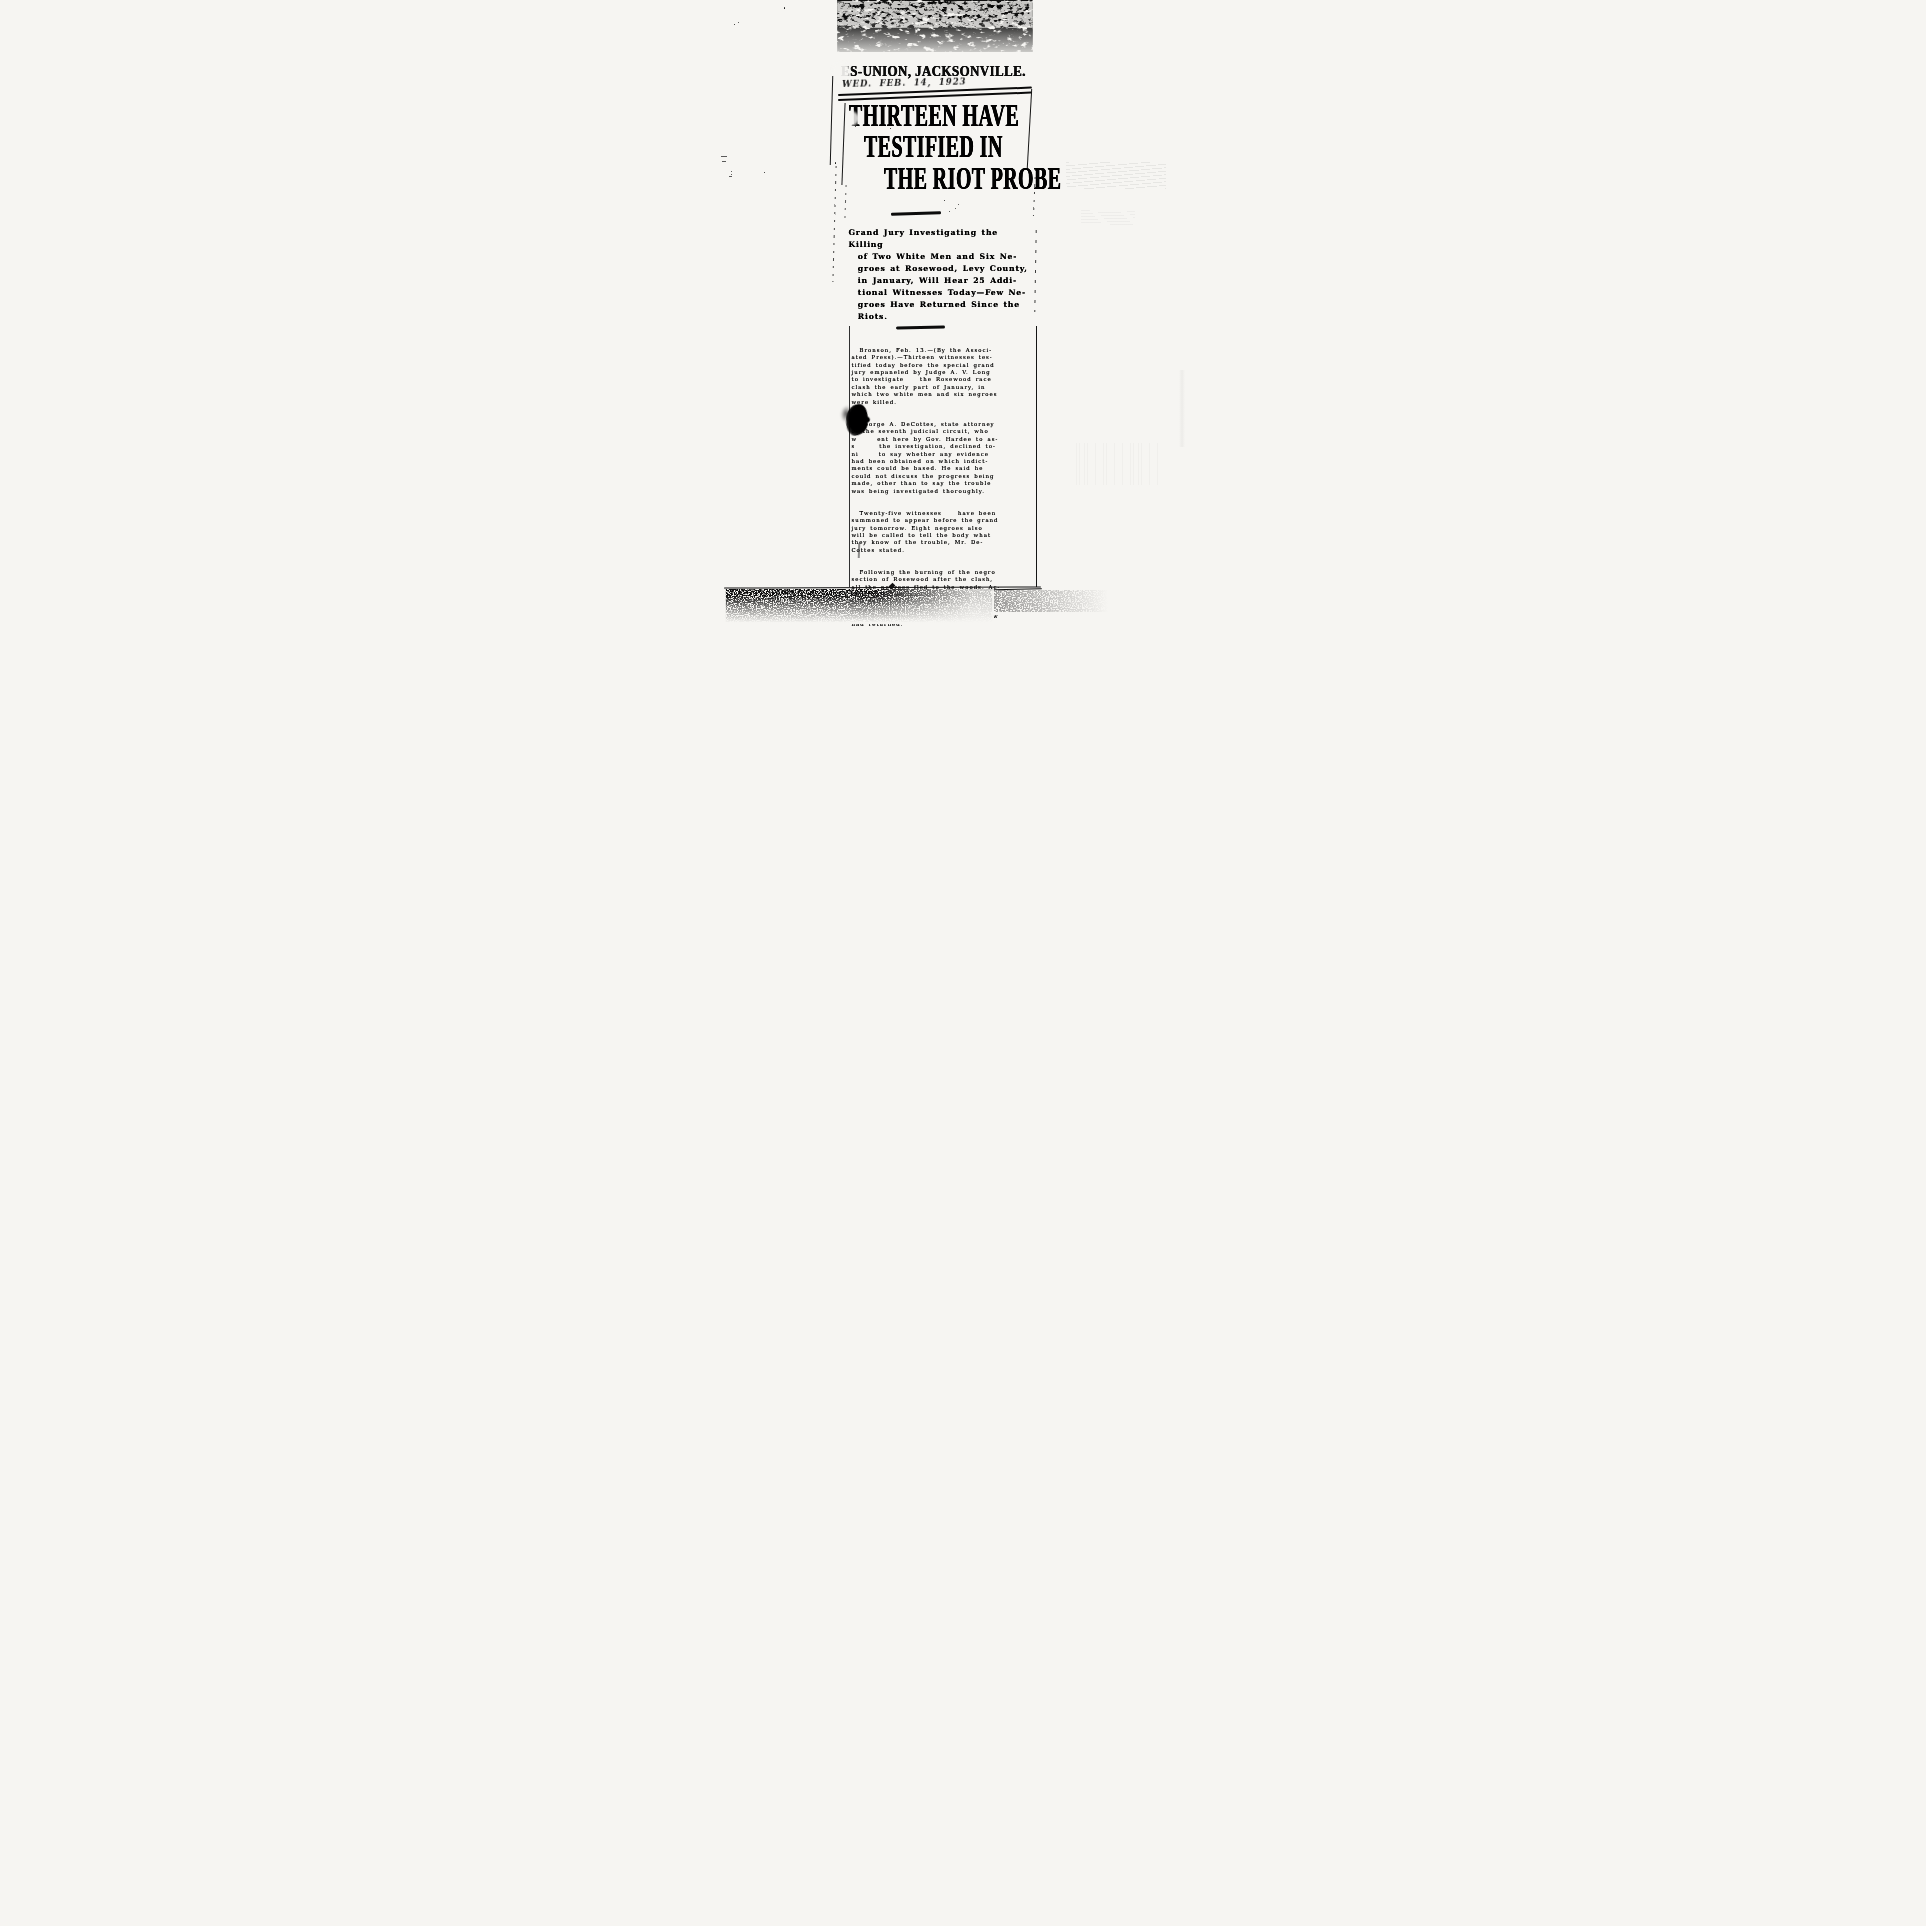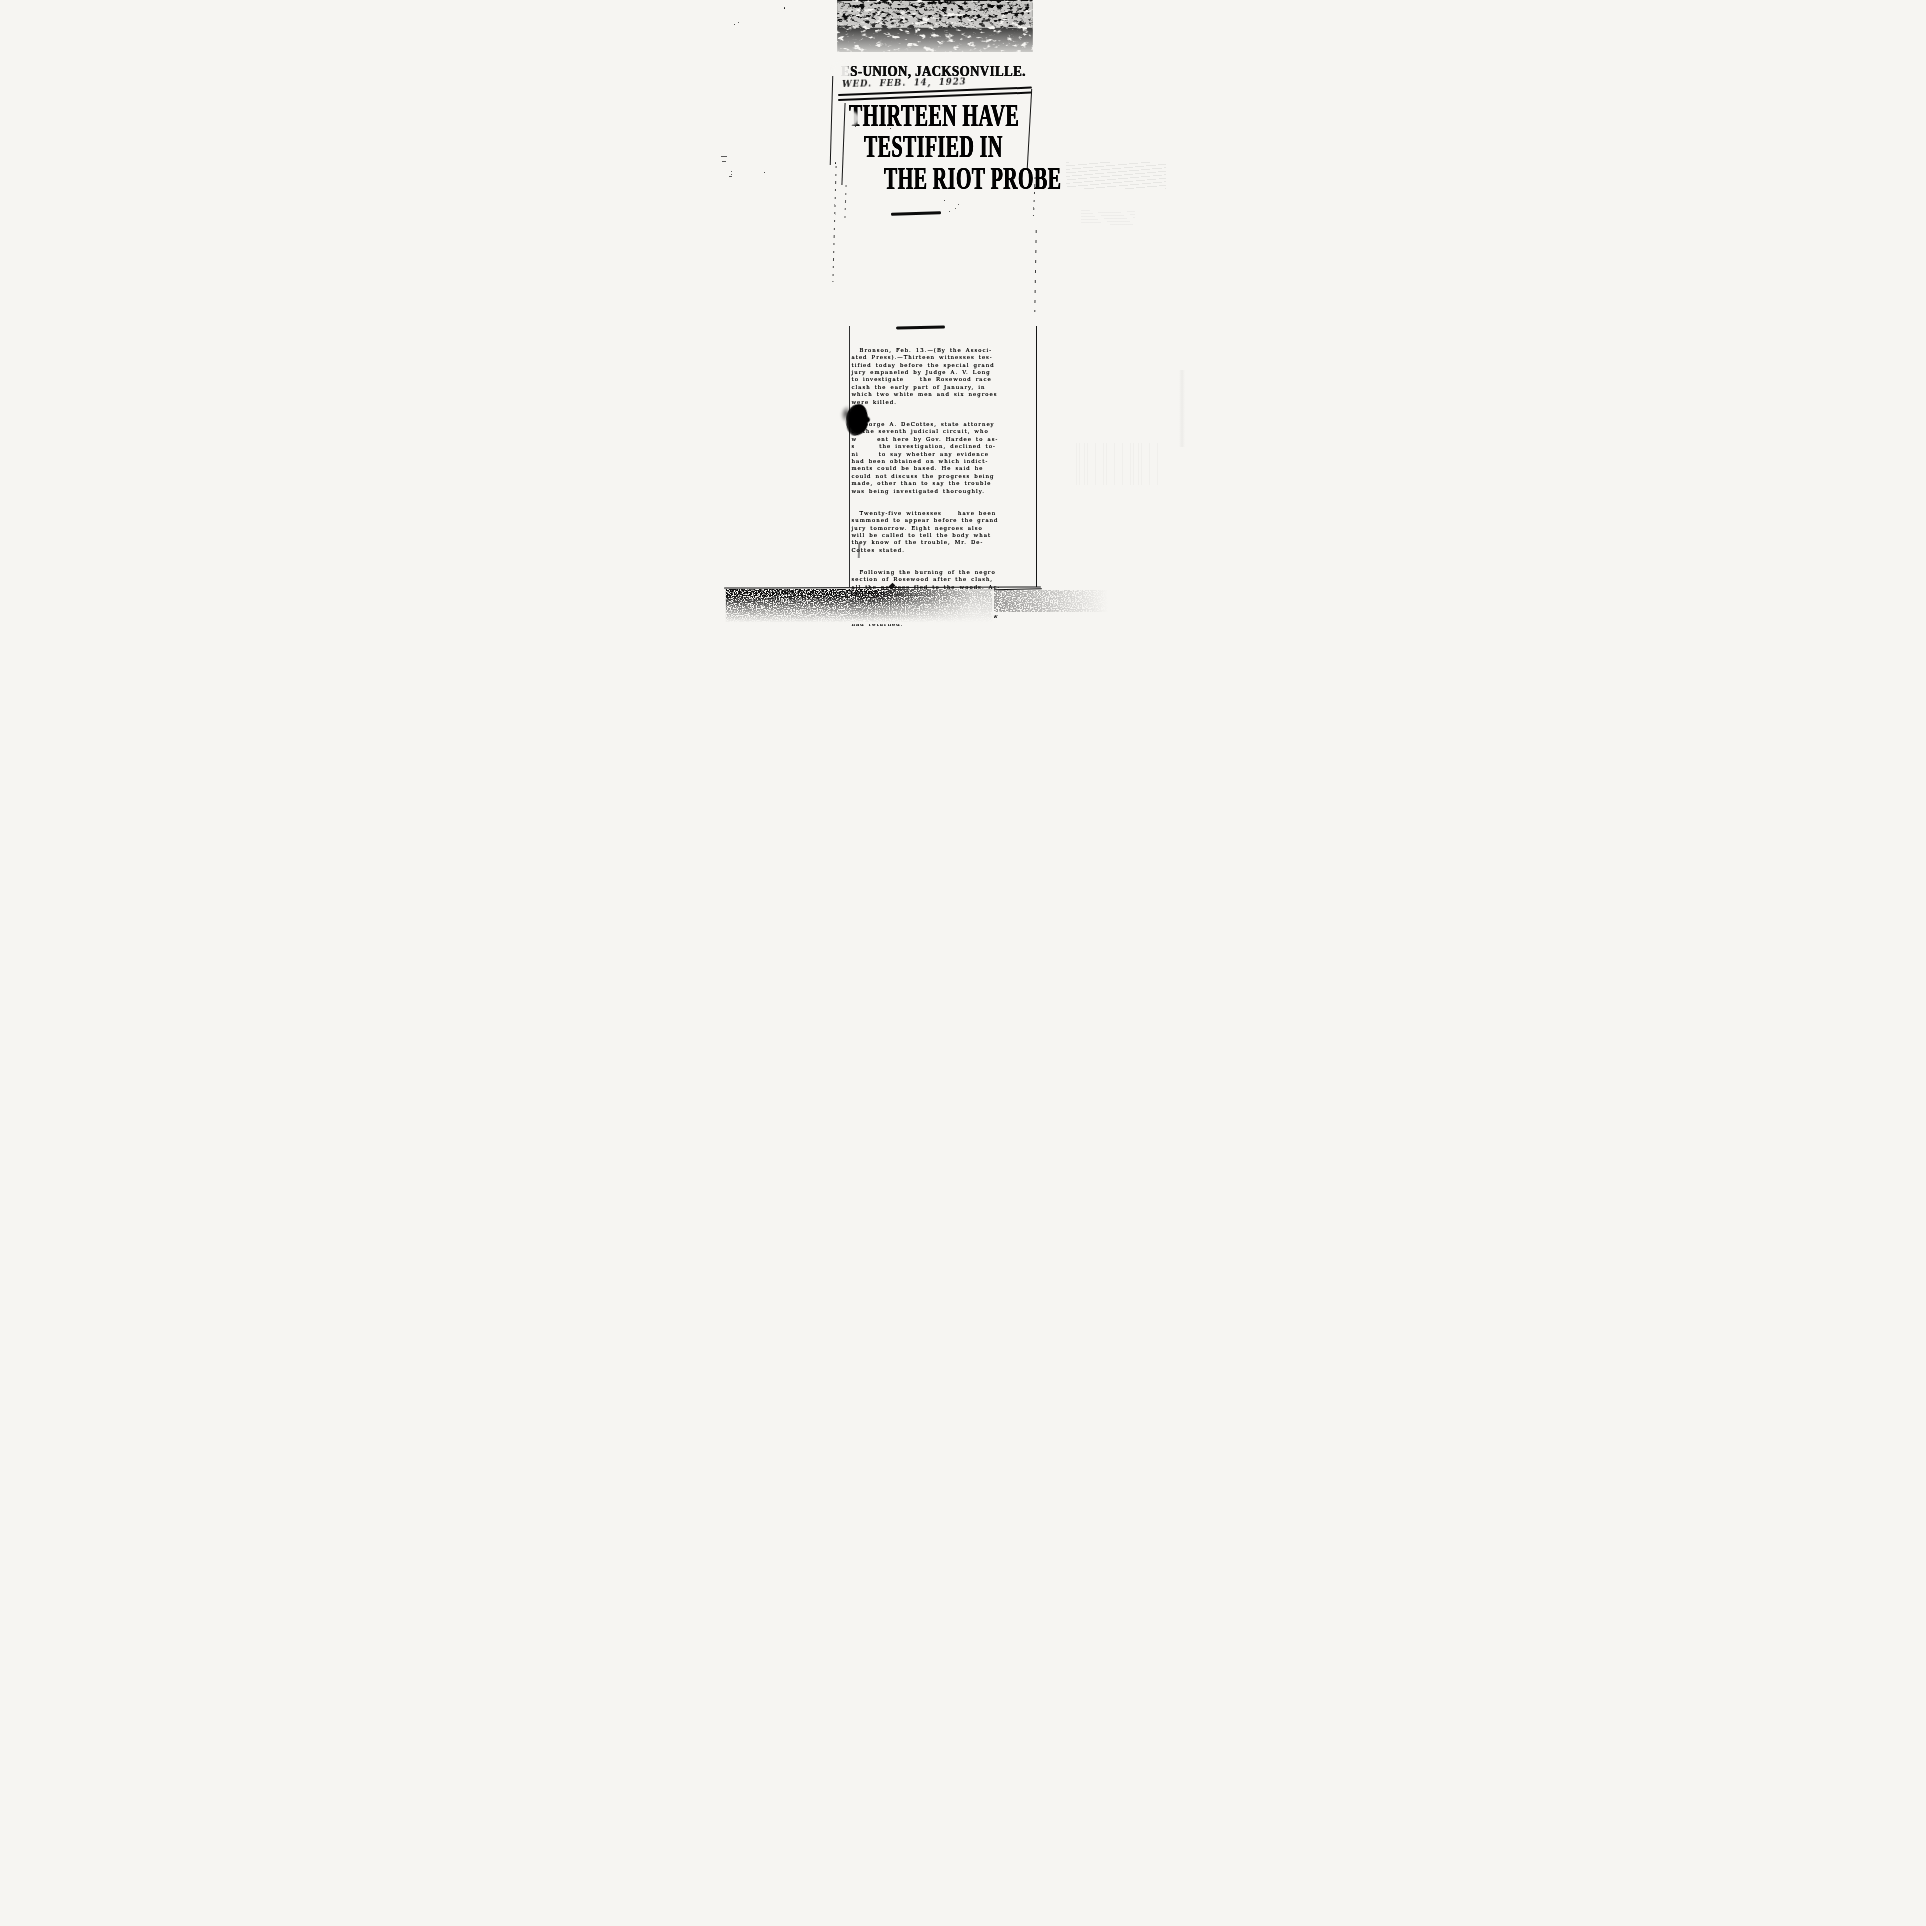--- a/index.html
+++ b/index.html
@@ -195,20 +195,27 @@
   <div id="sl-li" class="abs ln"></div>
   <div id="sl-lid" class="abs dash-v"></div>
   <div id="sl-r" class="abs ln"></div>
   <div id="sl-rd" class="abs dash-v"></div>
   <div id="deck-ld" class="abs dash-v"></div>
   <div id="deck-rd" class="abs"></div>
 
   <div id="ruleA" class="abs"></div>
   <div id="ruleB" class="abs"></div>
 
+  <div id="deck" class="abs">Grand Jury Investigating the Killing
+  of Two White Men and Six Ne-
+  groes at Rosewood, Levy County,
+  in January, Will Hear 25 Addi-
+  tional Witnesses Today—Few Ne-
+  groes Have Returned Since the
+  Riots.</div>
 
   <div id="v-left" class="abs"></div>
   <div id="v-right1" class="abs"></div>
   <div id="v-right2" class="abs"></div>
 
   <div id="body-col" class="abs">
     <p>  Bronson, Feb. 13.—(By the Associ-
 ated Press).—Thirteen witnesses tes-
 tified today before the special grand
 jury empaneled by Judge A. V. Long

